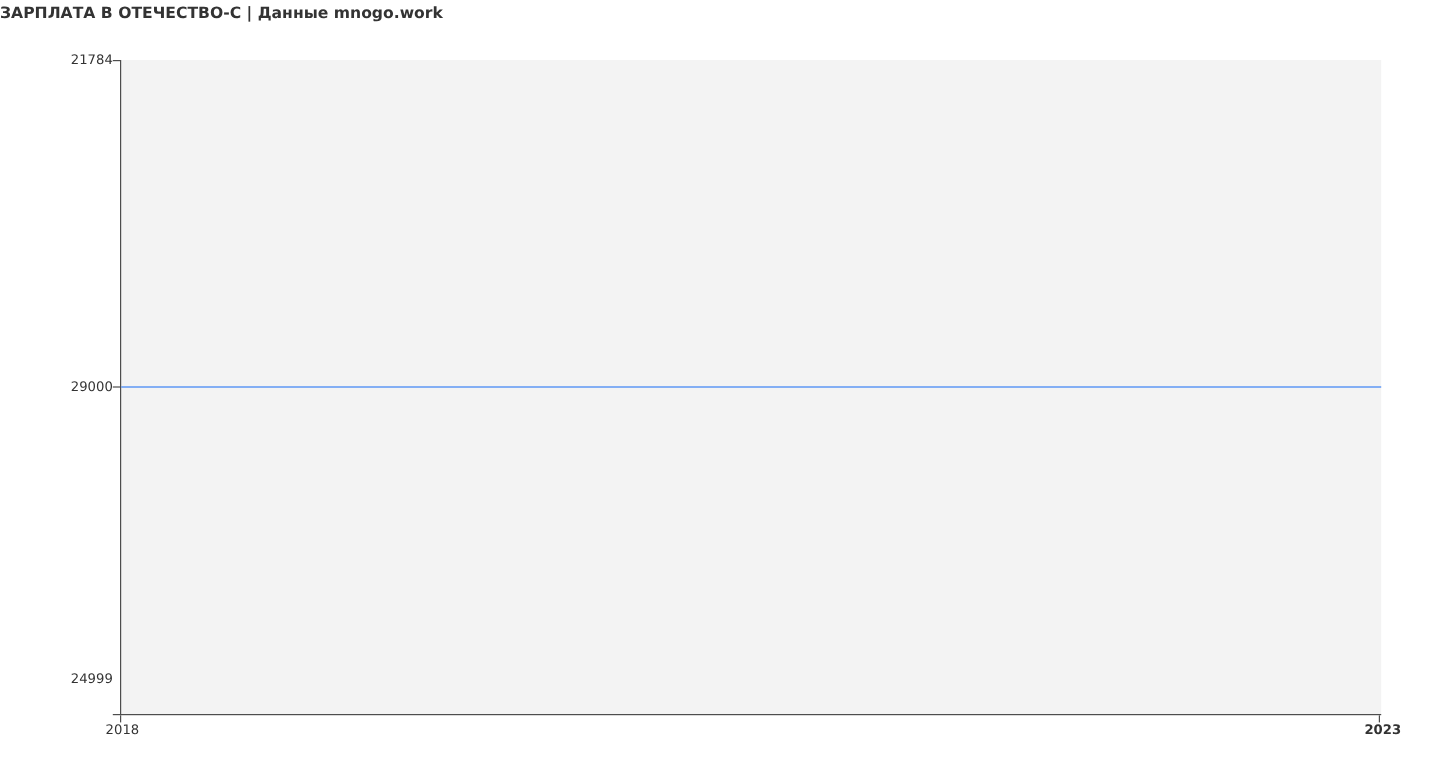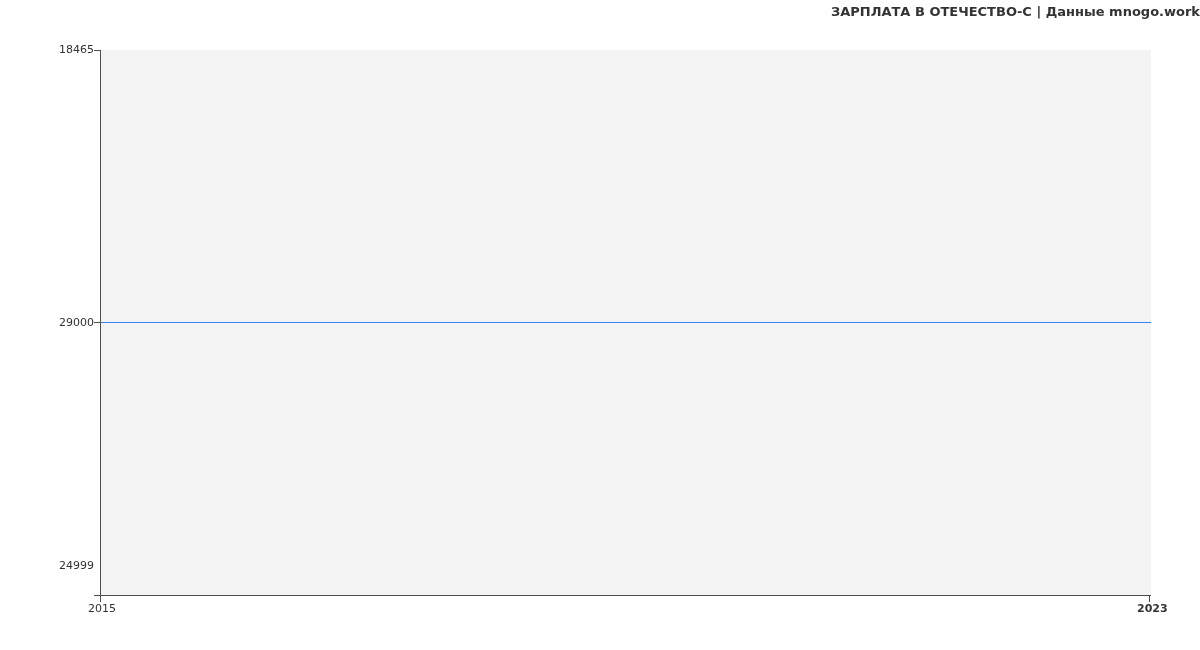--- a/index.html
+++ b/index.html
@@ -14,21 +14,21 @@
   .chart-wrap {
     position: relative;
     width: 1200px;
     height: 650px;
   }
   .title {
     position: absolute;
     top: 4px;
     left: 0;
     width: 1200px;
-    text-align: right;
+    text-align: left;
     font-size: 13px;
     font-weight: 600;
     color: #333;
   }
   .plot-area {
     position: absolute;
     left: 100px;
     top: 50px;
     width: 1050px;   
     height: 545px;   
@@ -73,32 +73,32 @@
     background: #4d4d4d;
   }
 </style>
 </head>
 <body>
 
 <div class="chart-wrap">
 
   <div class="title">ЗАРПЛАТА В ОТЕЧЕСТВО-С | Данные mnogo.work</div>
 
-  <div class="ylab" style="top:43px;">18465</div>
+  <div class="ylab" style="top:43px;">21784</div>
   <div class="ylab" style="top:316px;">29000</div>
   <div class="ylab" style="top:559px;">24999</div>
 
   <div class="tick-mark-y" style="top:50px;"></div>
   <div class="tick-mark-y" style="top:322px;"></div>
   <div class="tick-mark-y" style="top:595px;"></div>
 
   <div class="tick-mark-x" style="left:100px;"></div>
   <div class="tick-mark-x" style="left:1149px;"></div>
 
-  <div class="xlab" style="left:88px;">2015</div>
+  <div class="xlab" style="left:88px;">2018</div>
   <div class="xlab" style="left:1137px;font-weight:bold;">2023</div>
 
   <div class="plot-area">
 
     <div class="series-line" style="top:272px;"></div>
   </div>
 
 </div>
 
 </body></html>

